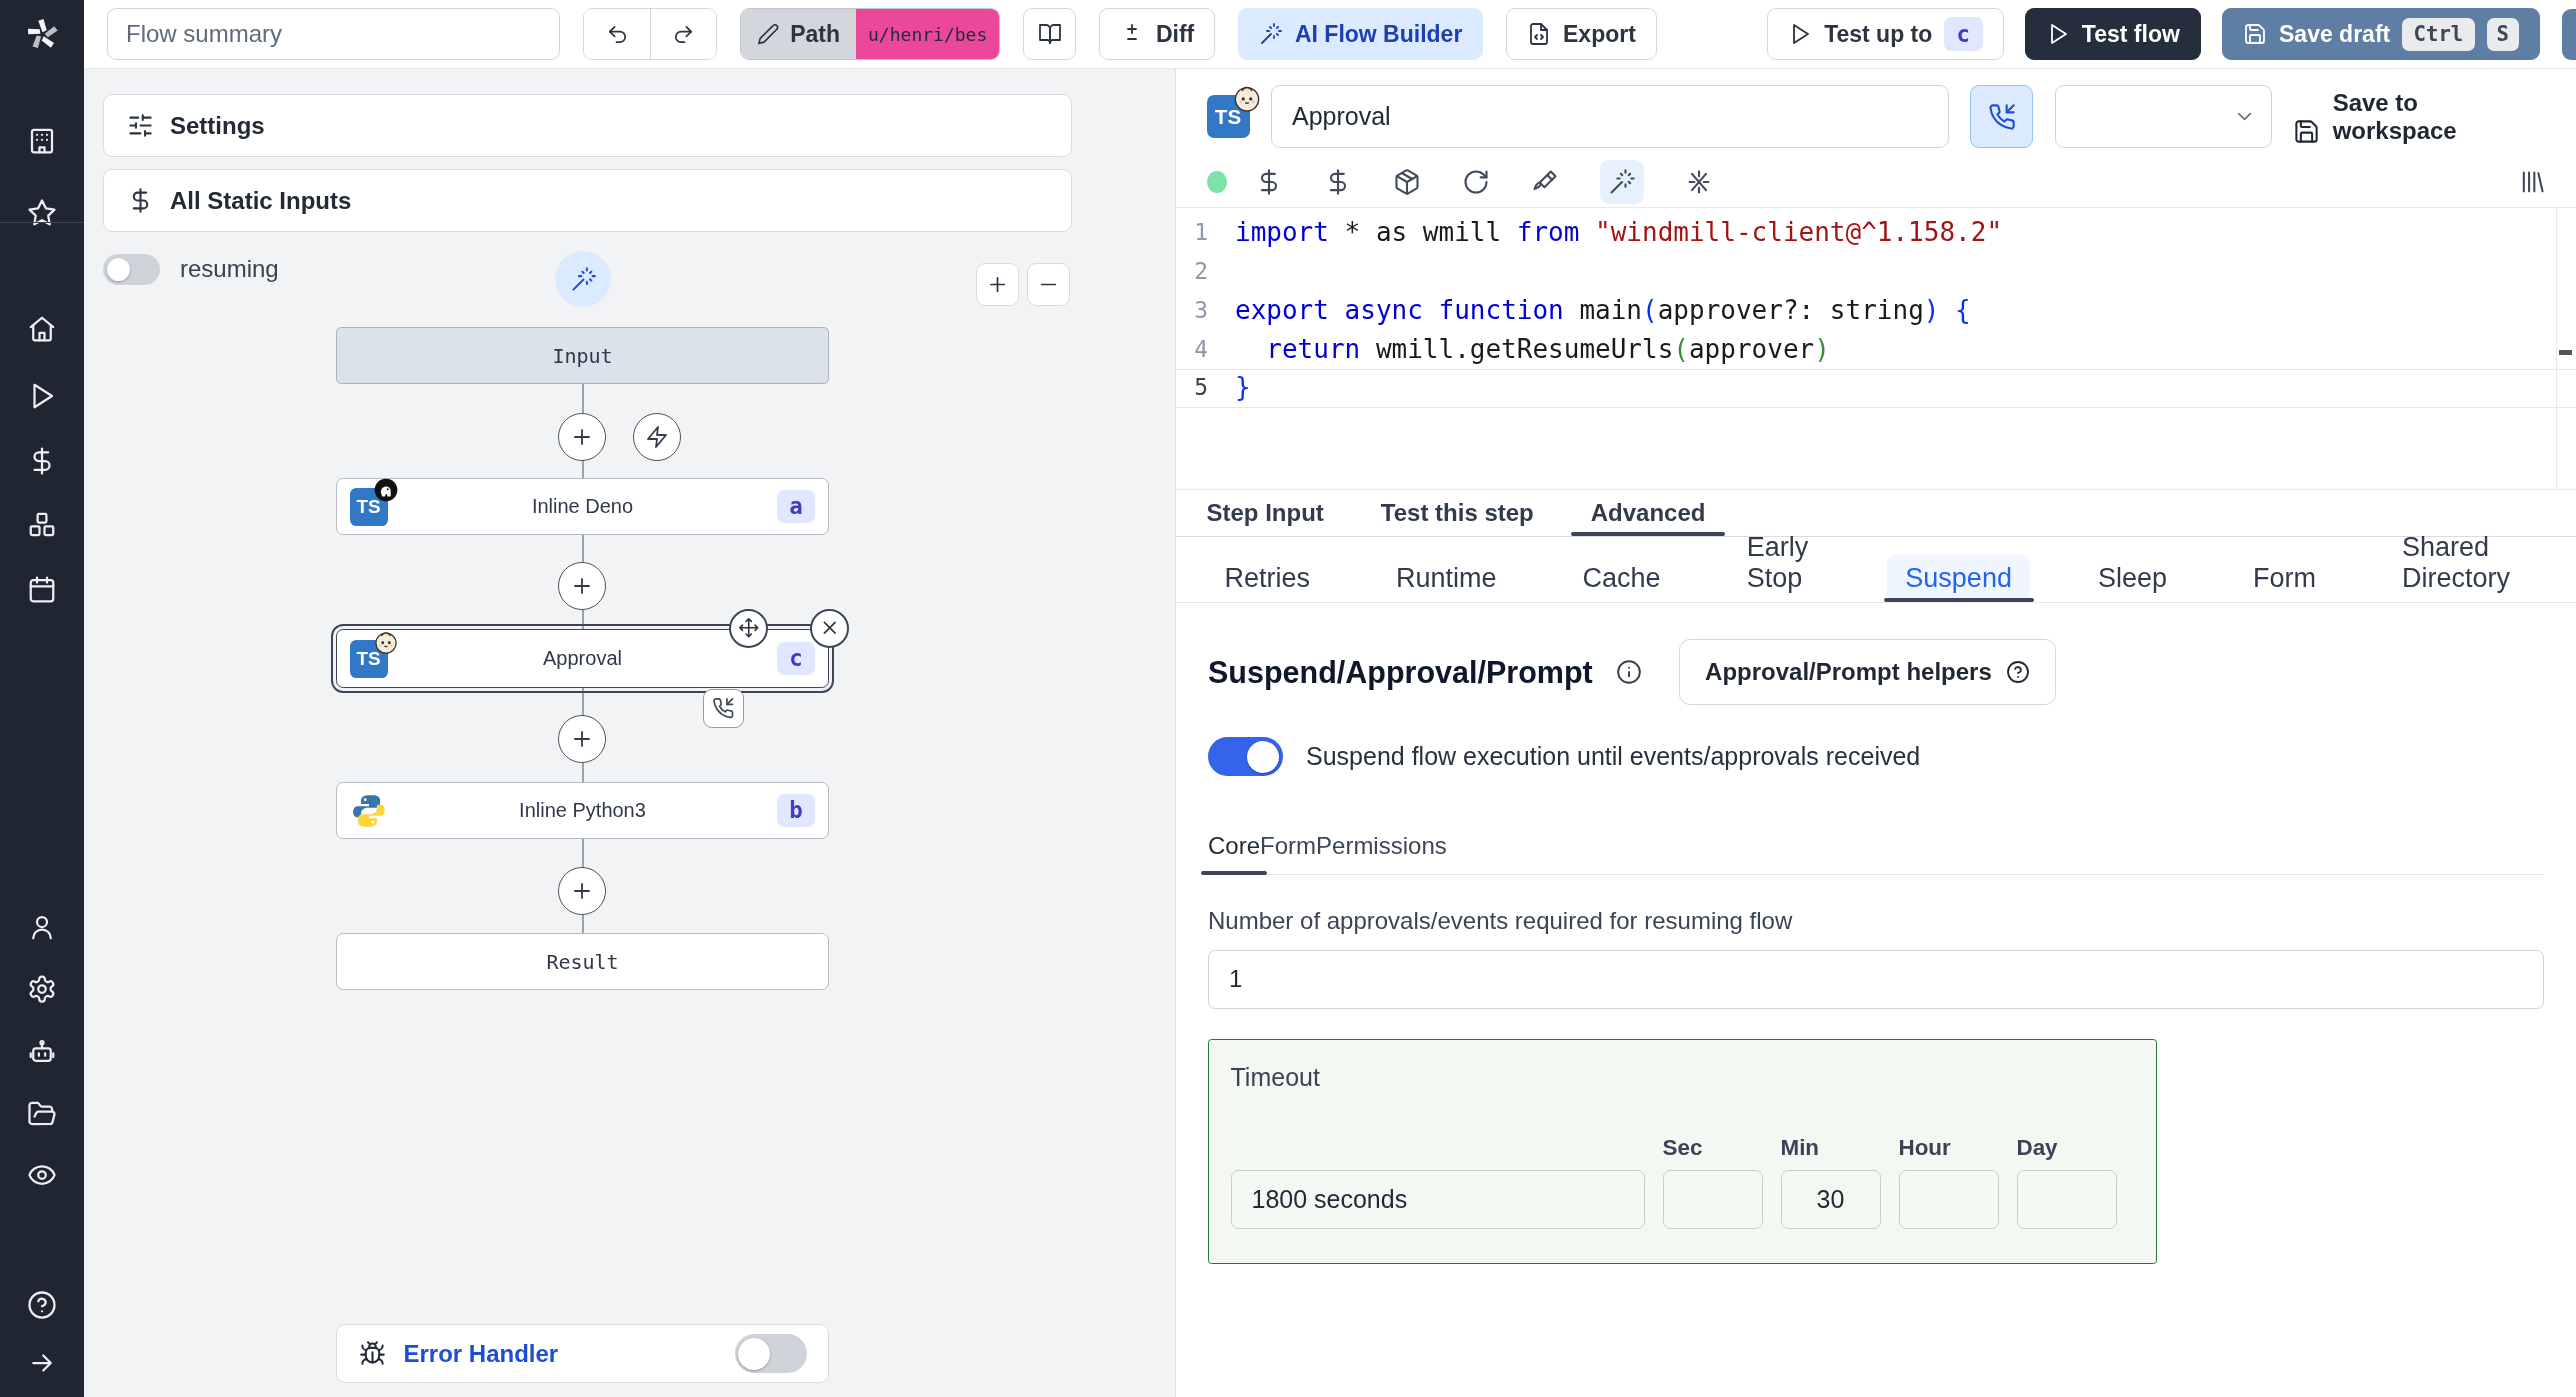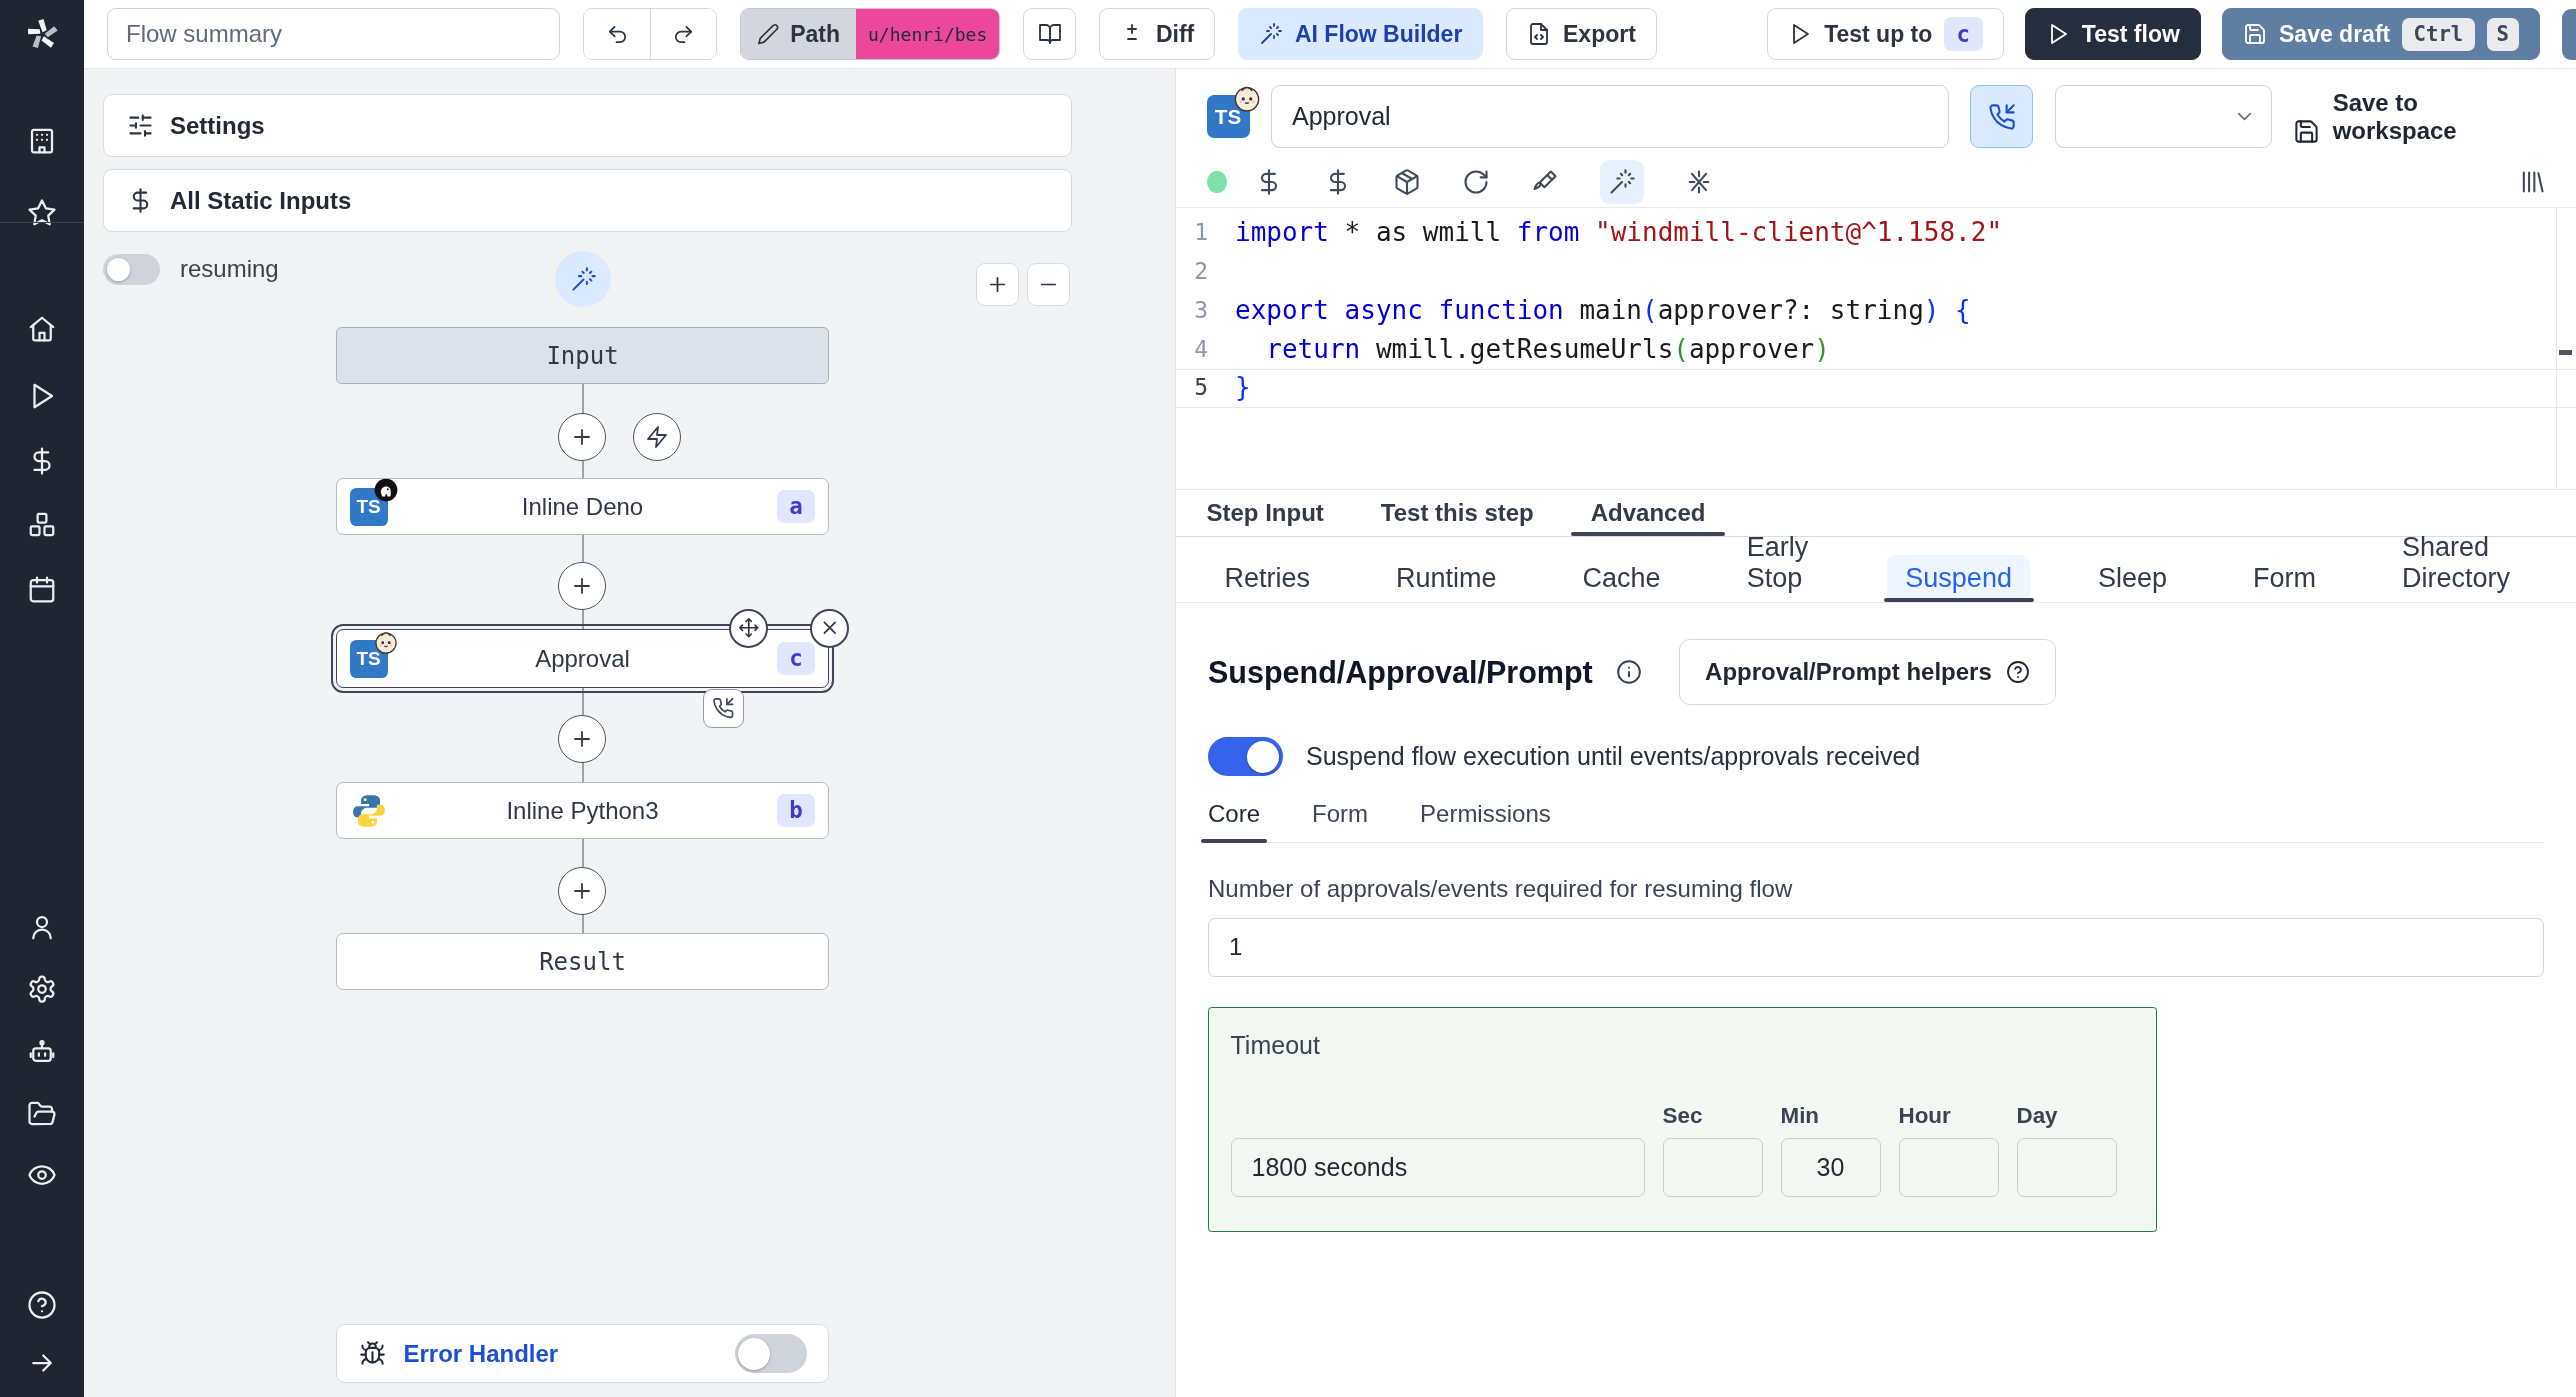--- a/index.html
+++ b/index.html
@@ -62,21 +62,21 @@
   .toggle-eh{width:72px;height:39px}.toggle-eh .knob{width:32px;height:32px}
   .dataflow-row{position:absolute;left:19px;top:185px;display:flex;align-items:center;gap:20px}
   .dataflow-row span{color:#39424f;font-size:24px}
   .wand-circle{position:absolute;left:471px;top:182px;width:56px;height:56px;border-radius:50%;background:#dbeafe;display:flex;align-items:center;justify-content:center;color:#1d4ed8;cursor:pointer}
   .wand-circle .ic{width:27px;height:27px}
   .zoom-btn{position:absolute;width:43px;height:43px;background:#fff;border:0.9px solid #d8dce1;border-radius:9px;display:flex;align-items:center;justify-content:center;color:#2b3440;cursor:pointer;top:194px}
   .zoom-btn .ic{width:23px;height:23px}
 
   .edge{position:absolute;left:498px;width:1.8px;background:#9aa2ad}
   .node{position:absolute;left:252px;width:493px;height:57px;background:#fff;border:1.3px solid #b3bac3;border-radius:7.2px;display:flex;align-items:center;justify-content:center;cursor:pointer}
-  .node .nlabel{font-size:24px;color:#30394a}
+  .node .nlabel{font-size:20px;color:#30394a}
   .node-input{background:#dbe2ea;border-color:#a9b1bd;height:57px;border-radius:5.4px}
   .node-selected{border:1.8px solid #3c4658;outline:2.7px solid #3c4658;outline-offset:3.6px}
   .ts-icon{position:absolute;left:12.6px;width:38px;height:38px;background:#3178c6;border-radius:6.3px;color:#fff;display:flex;align-items:center;justify-content:center;font-weight:700;font-size:19px;font-family:"Liberation Sans",sans-serif}
   .ts-icon .ovl{position:absolute;top:-10.8px;right:-11.7px;width:26px;height:26px}
   .lang-icon{position:absolute;left:12.6px;width:38px;height:38px}
   .node .badge{position:absolute;right:12.6px}
   .gbtn{position:absolute;width:48px;height:48px;border-radius:50%;background:#fff;border:1.8px solid #4a5260;color:#333b47;display:flex;align-items:center;justify-content:center;cursor:pointer}
   .gbtn .ic{width:24px;height:24px}
   .deco-circle{position:absolute;width:39px;height:39px;border-radius:50%;background:#fff;border:2.2px solid #3c4658;color:#2b3440;display:flex;align-items:center;justify-content:center;cursor:pointer;z-index:3}
   .deco-circle .ic{width:21.5px;height:21.5px}
@@ -127,21 +127,21 @@
 
   .settings-body{flex:1;padding:36px 32px 0 32px;overflow:hidden}
   .susp-header{display:flex;align-items:center;gap:23px}
   .susp-header h2{font-size:30.5px;font-weight:700;color:#0f172a}
   .susp-header .info{color:#374151;display:flex}
   .susp-header .info .ic{width:26px;height:26px}
   .helpers-btn{margin-left:14.4px;height:66px;border:1.3px solid #d4d8de;border-radius:10.8px;background:#fff;display:inline-flex;align-items:center;gap:14.4px;padding:0 25px;font-size:24px;font-weight:600;color:#1f2733;cursor:pointer}
   .helpers-btn .ic{width:24px;height:24px}
   .susp-toggle-row{margin-top:32px;display:flex;align-items:center;gap:23px}
   .susp-toggle-row span{font-size:25px;color:#27303f}
-  .core-tabs{margin-top:24px;display:flex;gap:52px;border-bottom:0.9px solid #e5e7eb}
+  .core-tabs{margin-top:56px;display:flex;border-bottom:0.9px solid #e5e7eb}
   .core-tabs .tab{padding-bottom:14.4px;font-size:24px;color:#3c4656;position:relative;cursor:pointer}
   .core-tabs .tab.active{color:#1f2937}
   .core-tabs .tab.active::after{content:"";position:absolute;left:-7.2px;right:-7.2px;bottom:-0.9px;height:4.5px;background:#3c4658;border-radius:2.7px}
   .field-label{margin-top:32px;font-size:24px;color:#3b4455}
   .approvals-input{margin-top:14.4px;width:100%;height:59px;border:1.3px solid #cfd4da;border-radius:7.2px;padding:0 20px;font-size:24px;color:#222a35;outline:none}
   .timeout-box{margin-top:30.5px;width:949px;border:1.8px solid #1d7a39;background:#f3f8f3;border-radius:3.6px;padding:23px 21.5px 34px 21.5px}
   .timeout-box .t-label{font-size:25px;color:#3b4455}
   .timeout-row{margin-top:43px;display:flex;align-items:flex-end;gap:18px}
   .t-summary{width:414px;height:59px;border:1.3px solid #c7cfc8;border-radius:7.2px;background:transparent;padding:0 20px;font-size:25px;color:#222a35;outline:none}
   .t-unit{display:flex;flex-direction:column;gap:9px}

